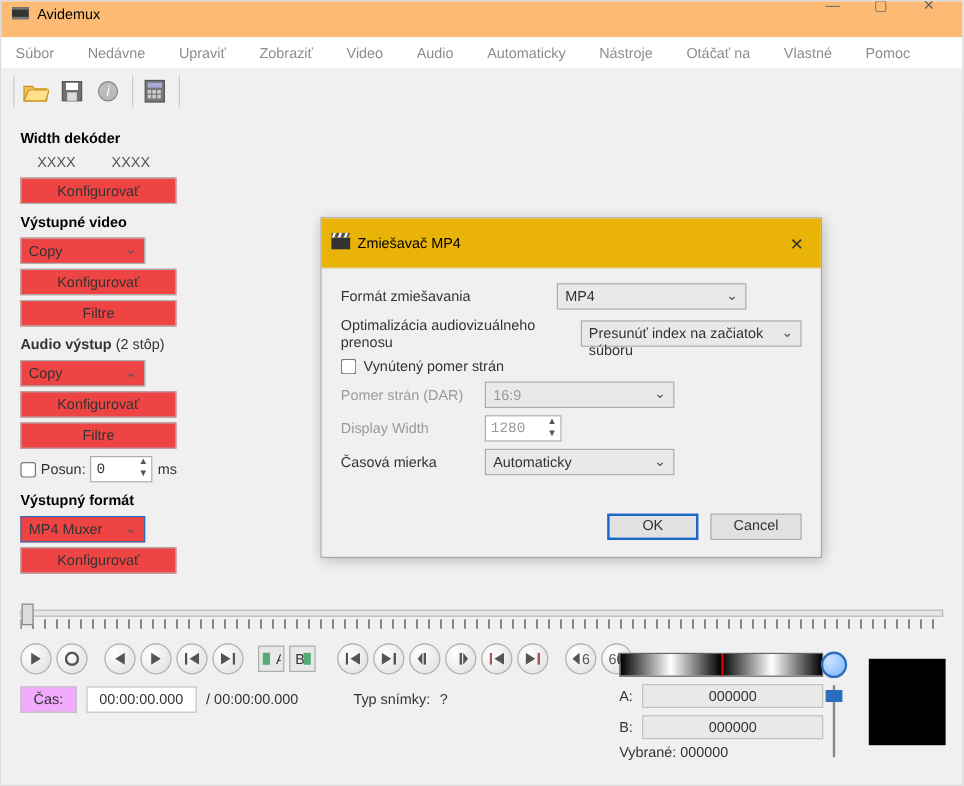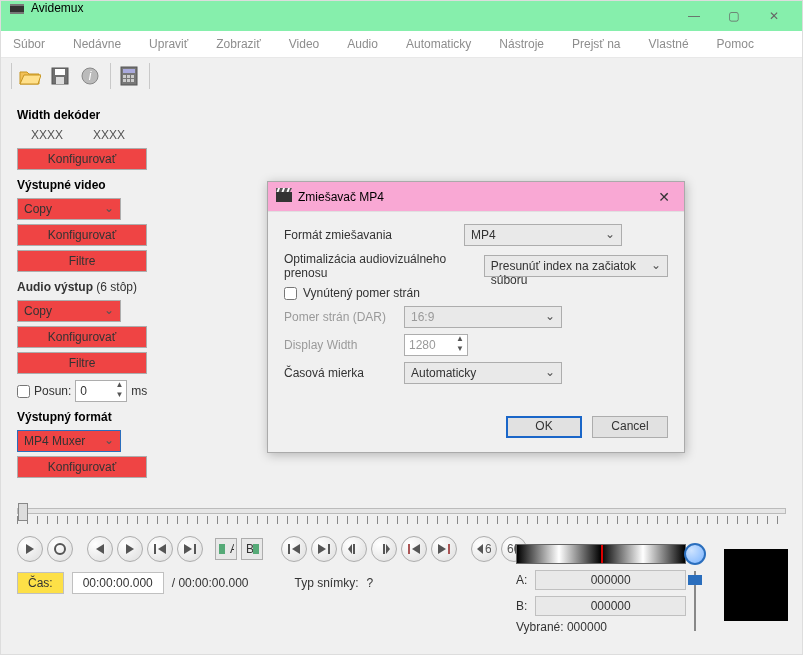--- a/index.html
+++ b/index.html
@@ -1,19 +1,19 @@
 <!DOCTYPE html>
 <html><head>
 <meta charset="utf-8">
 <style>
   * { box-sizing: border-box; margin: 0; padding: 0; font-family: "Segoe UI", Tahoma, sans-serif; font-size: 12px; color: #333; }
   body { background: #f0f0f0; width: 803px; height: 655px; overflow: hidden; position: relative; border: 1px solid #ddd; }
 
   
-  .titlebar { height: 30px; background: #86efac; display: flex; align-items: flex-start; padding: 0 8px; }
+  .titlebar { height: 30px; background: #fdba74; display: flex; align-items: flex-end; padding: 12px 8px; }
   .titlebar .app-icon { width: 16px; height: 16px; margin-right: 6px; }
   .titlebar .title { flex: 1; color: #000; }
   .titlebar .win-btn { width: 40px; height: 30px; display:flex; align-items:center; justify-content:center; color:#666; }
 
   
   .menubar { background: #fff; display:flex; gap:12px; padding: 2px 4px; border-bottom:1px solid #e8e8e8; }
   .menubar .menuitem { padding: 4px 8px; color:#8d8d8d; }
 
   
   .toolbar { background:#f0f0f0; padding:4px 6px; display:flex; gap:0; align-items:center; }
@@ -31,60 +31,60 @@
   .cfg-btn { width:130px; }
   .select { width:104px; text-align:left; padding-left:6px; position:relative; }
   .select::after { content:"⌄"; position:absolute; right:6px; top:2px; color:#555; }
 
   .decoder-row { display:flex; gap:30px; margin: 6px 0 6px 14px; }
   .decoder-row span { color:#555; }
 
   .shift-row { display:flex; align-items:center; gap:4px; margin-top:6px; }
   .shift-row input[type=checkbox] { width:13px; height:13px; }
   .spin { display:inline-flex; align-items:center; border:1px solid #adadad; background:#fff; height:22px; width:52px; }
-  .spin .num { flex:1; text-align:left; padding-left:4px; }
+  .spin .num { flex:1; text-align:left; padding-left:4px;font-family:Liberation Mono, monospace; }
   .spin .arrows { width:14px; display:flex; flex-direction:column; }
   .spin .arrows div { height:10px; line-height:8px; font-size:8px; text-align:center; color:#555; }
 
   
   .slider-area { padding: 0 16px; margin-top:24px; }
   .slider-track { height:6px; background:#e6e6e6; border:1px solid #bbb; position:relative; }
   .slider-thumb { position:absolute; left:0; top:-6px; width:10px; height:18px; background:#ddd; border:1px solid #888; }
   .ticks { height:8px; background-image: repeating-linear-gradient(90deg,#888 0,#888 1px,transparent 1px,transparent 10px); margin-top:2px; }
 
   
   .transport { display:flex; gap:4px; padding: 12px 16px 0 16px; align-items:center; flex-wrap:wrap; }
   .round { width:26px; height:26px; border-radius:50%; border:1px solid #adadad;
            background: radial-gradient(circle at 30% 30%, #fff, #ddd); display:flex; align-items:center; justify-content:center; }
   .square { width:22px; height:22px; border:1px solid #adadad; background:#e8e8e8; display:flex; align-items:center; justify-content:center; }
 
   
   .statusrow { display:flex; align-items:center; gap:8px; padding: 10px 16px; }
-  .sunken { background:#fde047; border:1px solid #c0c0c0; padding:3px 10px; }
+  .sunken { background:#f0abfc; border:1px solid #c0c0c0; padding:3px 10px; }
 
   
   .rightcol { position:absolute; right:14px; top:543px; width:252px; }
   .gradientbar { height:20px; border:1px solid #666; position:relative;
      background: linear-gradient(90deg,#000 0%,#fff 25%,#000 50%,#fff 75%,#000 100%); }
   .gradientbar .redmark { position:absolute; left:50%; top:0; width:2px; height:100%; background:#d00; }
   .ab-row { display:flex; align-items:center; gap:8px; margin-top:6px; }
   .ab-row .ab-field { flex:1; text-align:center; background:#e9e9e9; border:1px solid #c0c0c0; padding:2px 0; }
 
   .jog { position:absolute; right:96px; top:542px; width:22px; height:22px; border-radius:50%;
          border:2px solid #2a6ebd; background: radial-gradient(circle at 30% 30%, #cde3ff, #7bb4ff); }
   .jog-slider { position:absolute; right:96px; top:570px; width:22px; height:60px; }
   .jog-slider .rail { position:absolute; left:10px; top:0; width:2px; height:100%; background:#888; }
   .jog-slider .handle { position:absolute; left:4px; top:4px; width:14px; height:10px; background:#2a6ebd; }
 
   .preview { position:absolute; right:14px; top:548px; width:64px; height:72px; background:#000; }
 
   
   .modal { position:absolute; left:266px; top:180px; width:418px; background:#f0f0f0;
            border:1px solid #aaa; box-shadow: 1px 2px 10px rgba(0,0,0,.25); }
-  .modal .dlg-title { height:30px; background:#f9a8d4; display:flex; align-items:center; padding:0 8px; border-bottom:1px solid #e0e0e0; }
+  .modal .dlg-title { height:42px; background:#eab308; display:flex; align-items:center; padding:0 8px; border-bottom:1px solid #e0e0e0; }
   .modal .dlg-title .ficon { margin-right:6px; }
   .modal .dlg-title .txt { flex:1; color:#000; }
   .modal .dlg-title .close { width:24px; text-align:center; font-size:14px; }
   .modal .body { padding:12px 16px; }
   .frow { display:flex; align-items:center; margin-bottom:6px; }
   .frow .flabel { width:180px; }
   .frow.disabled .flabel, .frow.disabled .select, .frow.disabled .spin { color:#9a9a9a; }
   .frow .select { background:#e9e9e9; }
   .frow .select.mid { width:158px; }
   .frow .spin.mid { width:64px; background:#fff; }
@@ -113,21 +113,21 @@
 
 <div class="menubar">
   <span class="menuitem">Súbor</span>
   <span class="menuitem">Nedávne</span>
   <span class="menuitem">Upraviť</span>
   <span class="menuitem">Zobraziť</span>
   <span class="menuitem">Video</span>
   <span class="menuitem">Audio</span>
   <span class="menuitem">Automaticky</span>
   <span class="menuitem">Nástroje</span>
-  <span class="menuitem">Prejsť na</span>
+  <span class="menuitem">Otáčať na</span>
   <span class="menuitem">Vlastné</span>
   <span class="menuitem">Pomoc</span>
 </div>
 
 <div class="toolbar">
   <div class="sep"></div>
   <div class="tbtn">
     <svg width="22" height="18">
         <path d="M1 5h7l2 2h10v10H1z" fill="#f2c057" stroke="#c79520"></path>
         <path d="M1 17L5 8h17l-3 9z" fill="#ffe08b" stroke="#c79520"></path>
@@ -172,21 +172,21 @@
 
   <div class="section-title">Výstupné video</div>
   <div class="select">Copy</div>
   <div style="height:4px"></div>
   <div class="cfg-btn">Konfigurovať</div>
   <div style="height:4px"></div>
   <div class="cfg-btn">Filtre</div>
 
   <div class="section-title">
     <span>Audio výstup</span>
-    <span style="font-weight:normal">(6 stôp)</span>
+    <span style="font-weight:normal">(2 stôp)</span>
   </div>
   <div class="select">Copy</div>
   <div style="height:4px"></div>
   <div class="cfg-btn">Konfigurovať</div>
   <div style="height:4px"></div>
   <div class="cfg-btn">Filtre</div>
   <div class="shift-row">
     <input type="checkbox" style="">
     <span>Posun:</span>
     <span class="spin">

